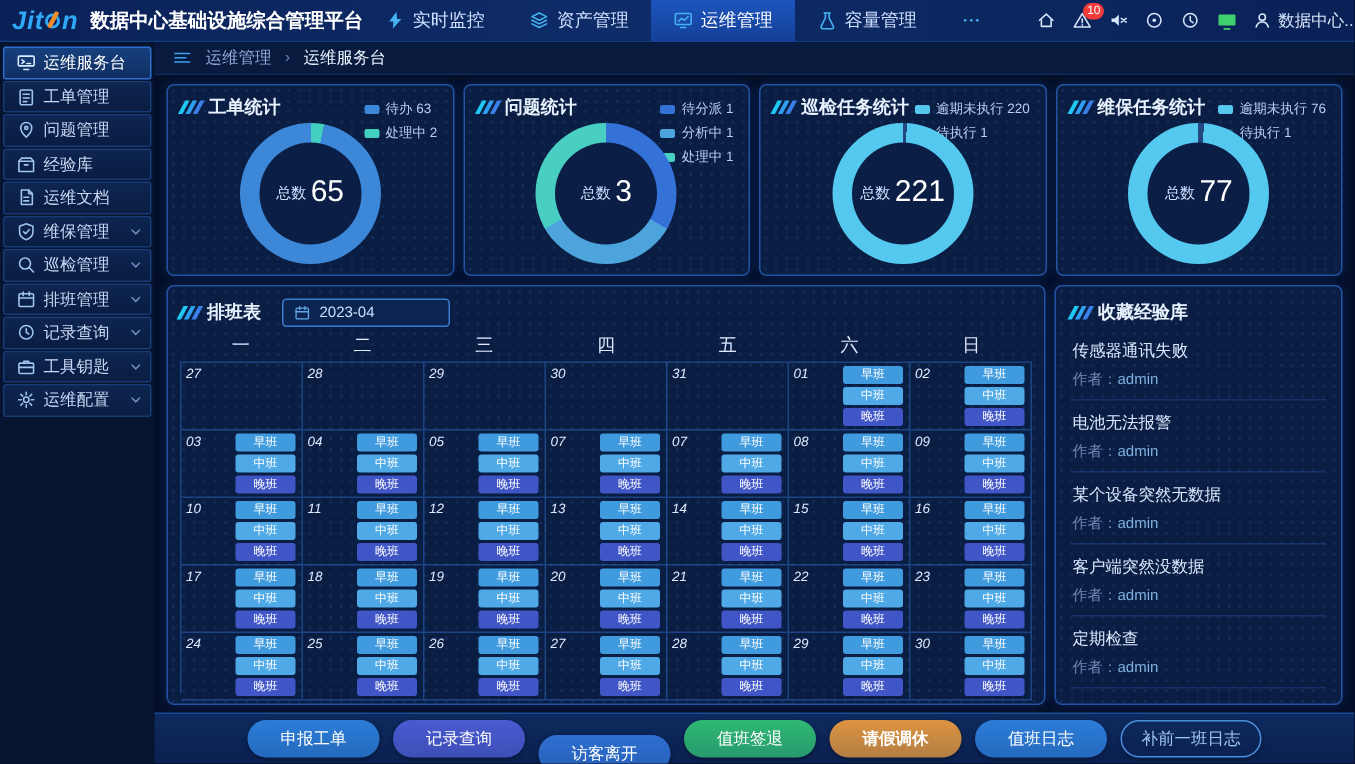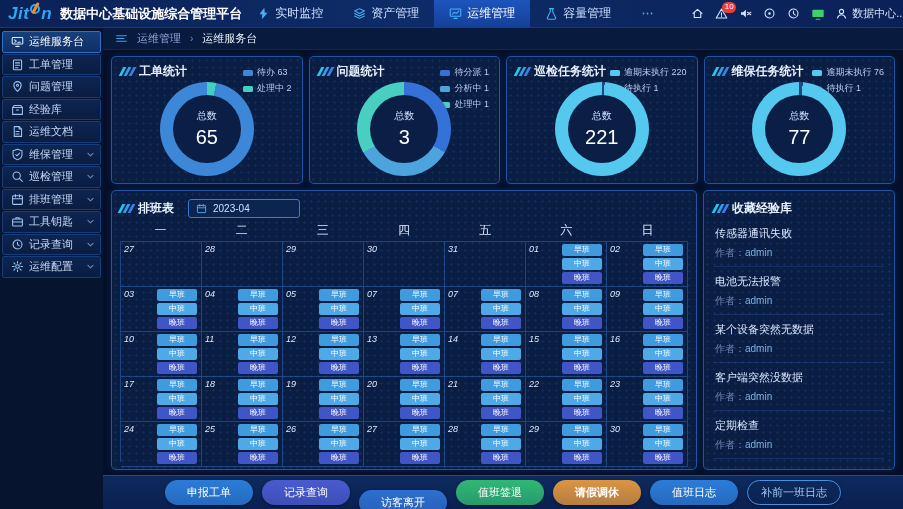--- a/index.html
+++ b/index.html
@@ -7,21 +7,21 @@
   body {
     font-family:"Liberation Sans","DejaVu Sans",sans-serif;
     background:#04102a; color:#dfe9ff;
   }
   .app { width:903px; height:509px; display:flex; flex-direction:column; }
 
   
   .header{ height:28px; flex-shrink:0; display:flex; align-items:center;
     background:linear-gradient(90deg,#0a2157,#0e2c68 45%,#0a2157);
     padding-left:8px; border-bottom:1px solid #123a80;}
-  .logo{ display:flex; font-style:italic; font-weight:bold;
+  .logo{ display:flex; align-items:center; font-style:italic; font-weight:bold;
     font-size:17px; color:#2fa8f5; letter-spacing:.5px; margin-right:8px;}
   .logo-o{ width:10px; height:10px; border:2.5px solid #2fa8f5; border-radius:50%;
     display:inline-block; position:relative; margin:0 1px;}
   .logo-o::after{ content:""; position:absolute; left:2px; top:-4px; width:2.5px;
     height:12px; background:#f08c2a; transform:rotate(28deg); border-radius:1px;}
   .app-title{ font-size:13px; font-weight:bold; color:#fff; white-space:nowrap;}
   .top-nav{ display:flex; margin-left:auto; height:28px;}
   .nav-item{ display:flex; align-items:center; gap:5px; padding:0 15px; font-size:12px;
     color:#cfe0ff; cursor:pointer; white-space:nowrap;}
   .nav-item .icon{ color:#45b2f2; display:flex;}
@@ -76,21 +76,21 @@
   .slashes i:nth-child(3){ background:#3b7fe8;}
   .legend{ position:absolute; top:9px; right:10px; display:flex; flex-direction:column;
     gap:3px; align-items:flex-start;}
   .legend-item{ display:flex; align-items:center; gap:4px; font-size:9px; color:#b8cdf0;}
   .legend-swatch{ width:10px; height:6px; border-radius:1.5px; flex-shrink:0;}
   .donut-wrap{ position:absolute; left:50%; top:57%; transform:translate(-50%,-50%);
     width:94px; height:94px;}
   .donut{ position:absolute; inset:0; border-radius:50%;}
   .donut::after{ content:""; position:absolute; inset:13px; border-radius:50%;
     background:#0b1f46;}
-  .donut-center{ position:absolute; inset:0; display:flex; flex-direction:column;
+  .donut-center{ position:absolute; inset:0; display:flex; flex-direction:row;
     align-items:center; justify-content:center; gap:3px; z-index:2;}
   .donut-total-label{ font-size:10px; color:#cfe0ff;}
   .donut-total{ font-size:20px; color:#fff;}
 
   
   .middle-row{ flex:1; min-height:0; display:flex; gap:6px;}
   .schedule-panel{ flex:1; min-width:0; display:flex; flex-direction:column;
     padding:5px 8px 7px;}
   .schedule-header{ display:flex; align-items:center; gap:14px; height:24px; flex-shrink:0;}
   .schedule-title{ display:flex; align-items:center; gap:5px; font-size:12px;
@@ -342,39 +342,39 @@
           <span>排班管理</span>
           <span class="side-chevron">
             <svg viewBox="0 0 16 16" width="9" height="9" fill="none" stroke="currentColor" stroke-width="1.8" stroke-linecap="round">
               <path d="M3.5 6 8 10.5 12.5 6"></path>
             </svg>
           </span>
         </div>
         <div class="side-item">
           <span class="icon">
             <svg viewBox="0 0 16 16" width="13" height="13" fill="none" stroke="currentColor" stroke-width="1.3" stroke-linecap="round" stroke-linejoin="round">
-              <rect x="2" y="5" width="12" height="8.5" rx="1"></rect>
-              <path d="M6 5V3.5h4V5M2 8.5h12"></path>
-            </svg>
-          </span>
-          <span>工具钥匙</span>
+              <circle cx="8" cy="8" r="5.5"></circle>
+              <path d="M8 5.2v2.8l2 1.4"></path>
+            </svg>
+          </span>
+          <span>记录查询</span>
           <span class="side-chevron">
             <svg viewBox="0 0 16 16" width="9" height="9" fill="none" stroke="currentColor" stroke-width="1.8" stroke-linecap="round">
               <path d="M3.5 6 8 10.5 12.5 6"></path>
             </svg>
           </span>
         </div>
         <div class="side-item">
           <span class="icon">
             <svg viewBox="0 0 16 16" width="13" height="13" fill="none" stroke="currentColor" stroke-width="1.3" stroke-linecap="round" stroke-linejoin="round">
-              <circle cx="8" cy="8" r="5.5"></circle>
-              <path d="M8 5.2v2.8l2 1.4"></path>
-            </svg>
-          </span>
-          <span>记录查询</span>
+              <rect x="2" y="5" width="12" height="8.5" rx="1"></rect>
+              <path d="M6 5V3.5h4V5M2 8.5h12"></path>
+            </svg>
+          </span>
+          <span>工具钥匙</span>
           <span class="side-chevron">
             <svg viewBox="0 0 16 16" width="9" height="9" fill="none" stroke="currentColor" stroke-width="1.8" stroke-linecap="round">
               <path d="M3.5 6 8 10.5 12.5 6"></path>
             </svg>
           </span>
         </div>
         <div class="side-item">
           <span class="icon">
             <svg viewBox="0 0 16 16" width="13" height="13" fill="none" stroke="currentColor" stroke-width="1.3" stroke-linecap="round" stroke-linejoin="round">
               <circle cx="8" cy="8" r="2.2"></circle>

